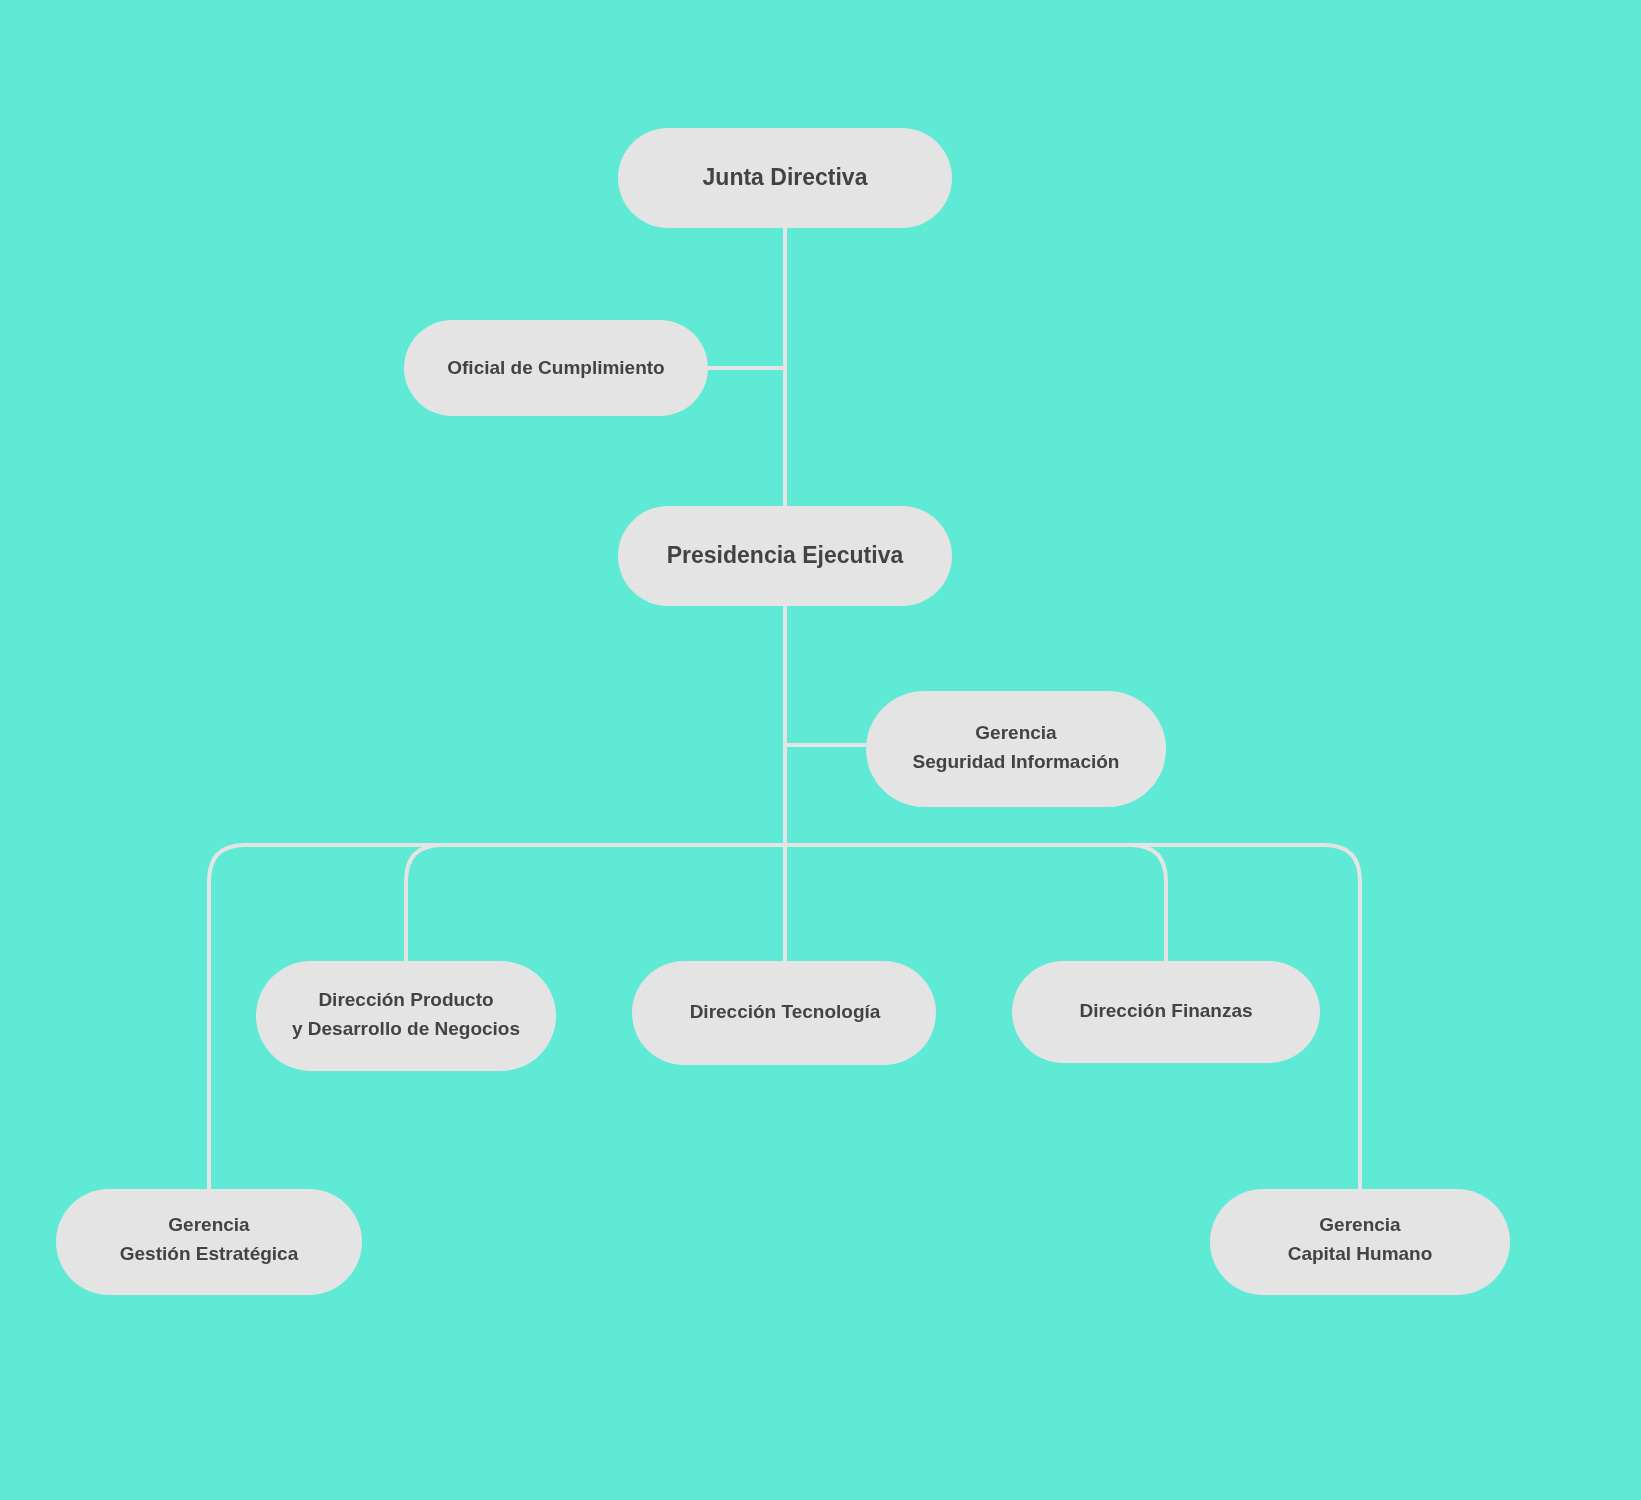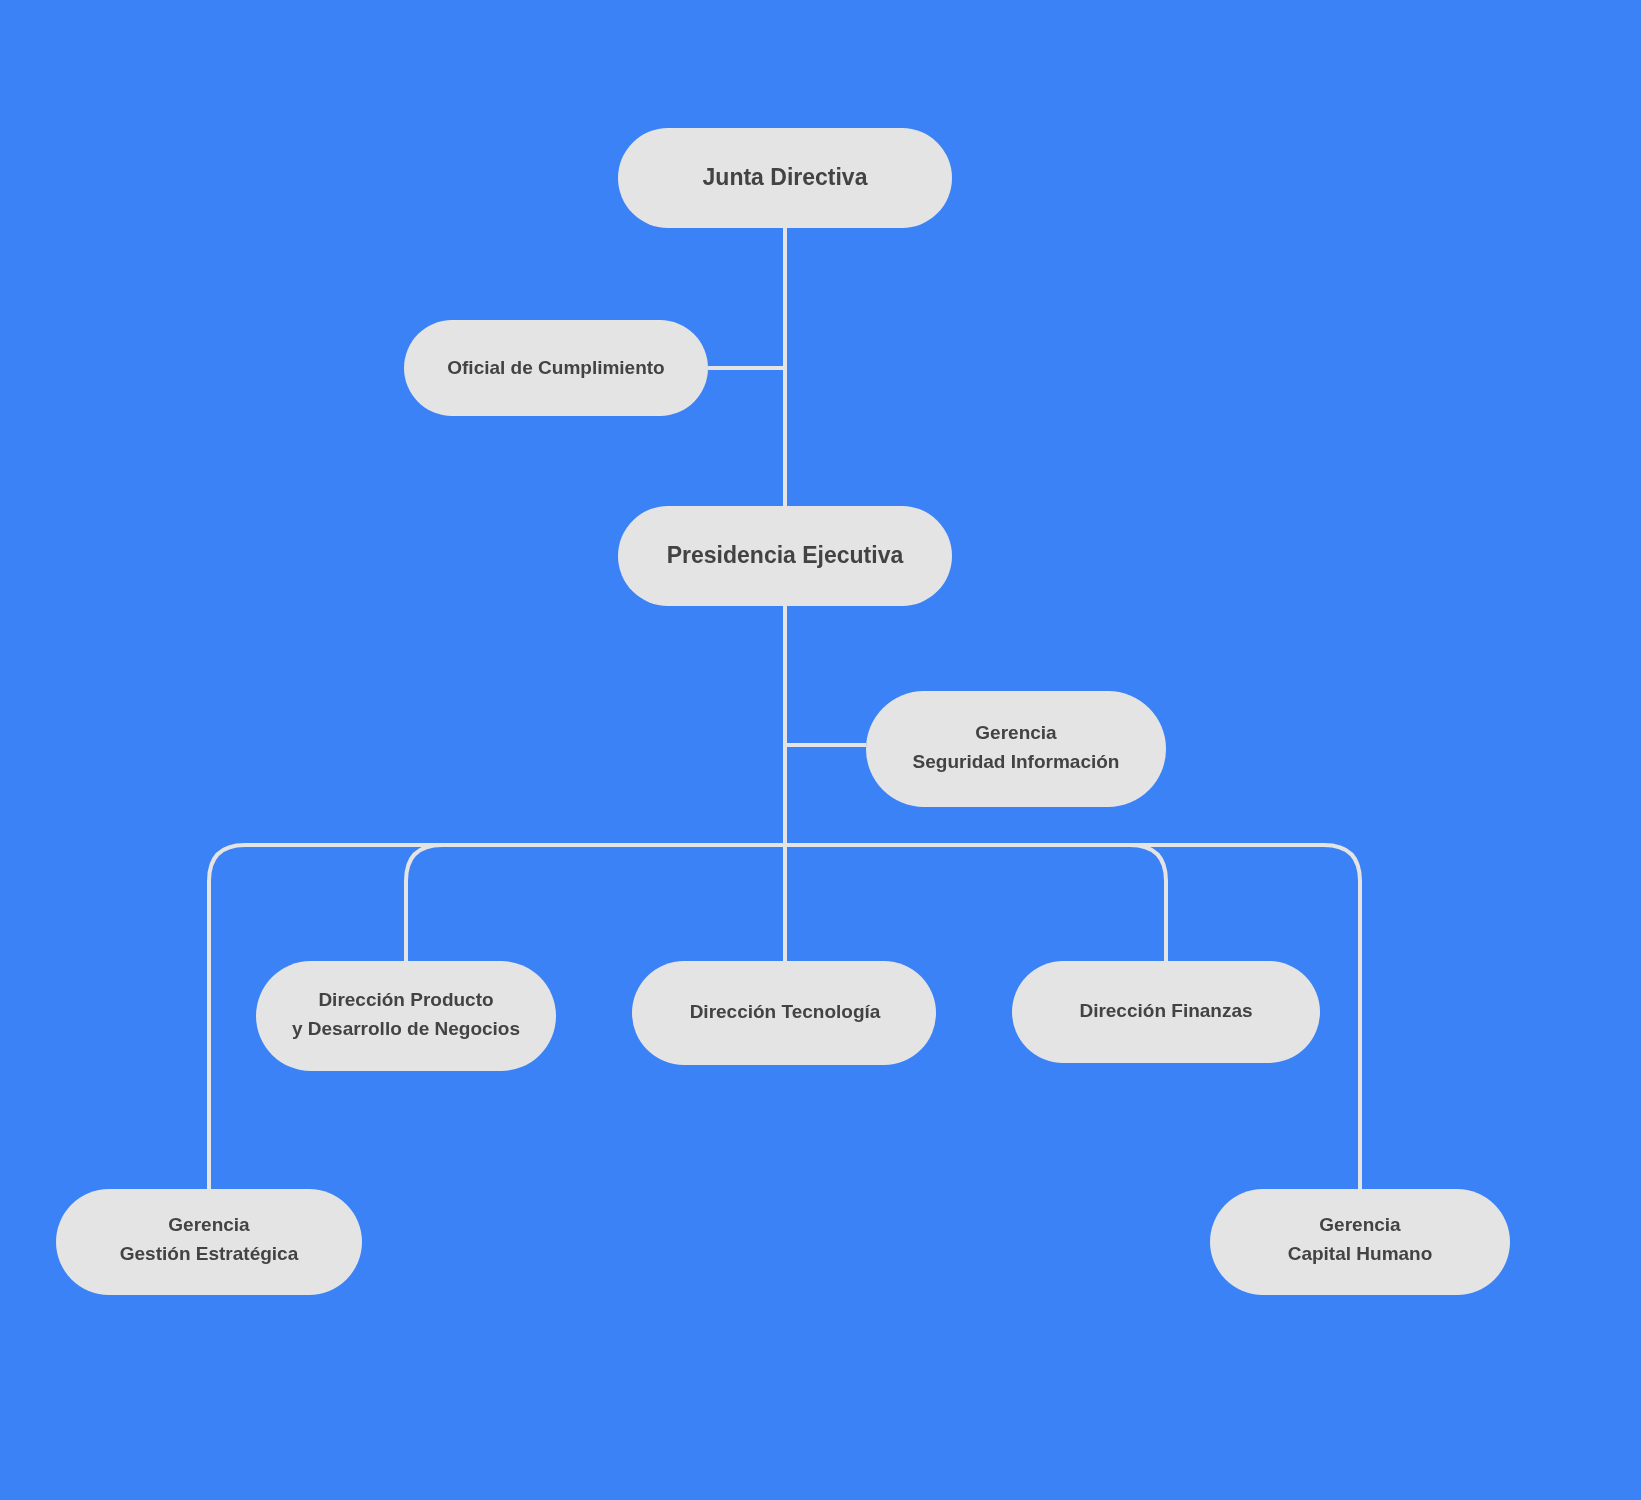--- a/index.html
+++ b/index.html
@@ -4,21 +4,21 @@
 <style>
   html, body {
     margin: 0;
     padding: 0;
     background: #000000;
   }
   #chart-root {
     position: relative;
     width: 1641px;
     height: 1500px;
-    background: #3b82f6;
+    background: #5eead4;
     overflow: hidden;
     font-family: "Liberation Sans", sans-serif;
   }
   #org-svg {
     position: absolute;
     top: 0;
     left: 0;
     width: 1641px;
     height: 1500px;
     display: block;

